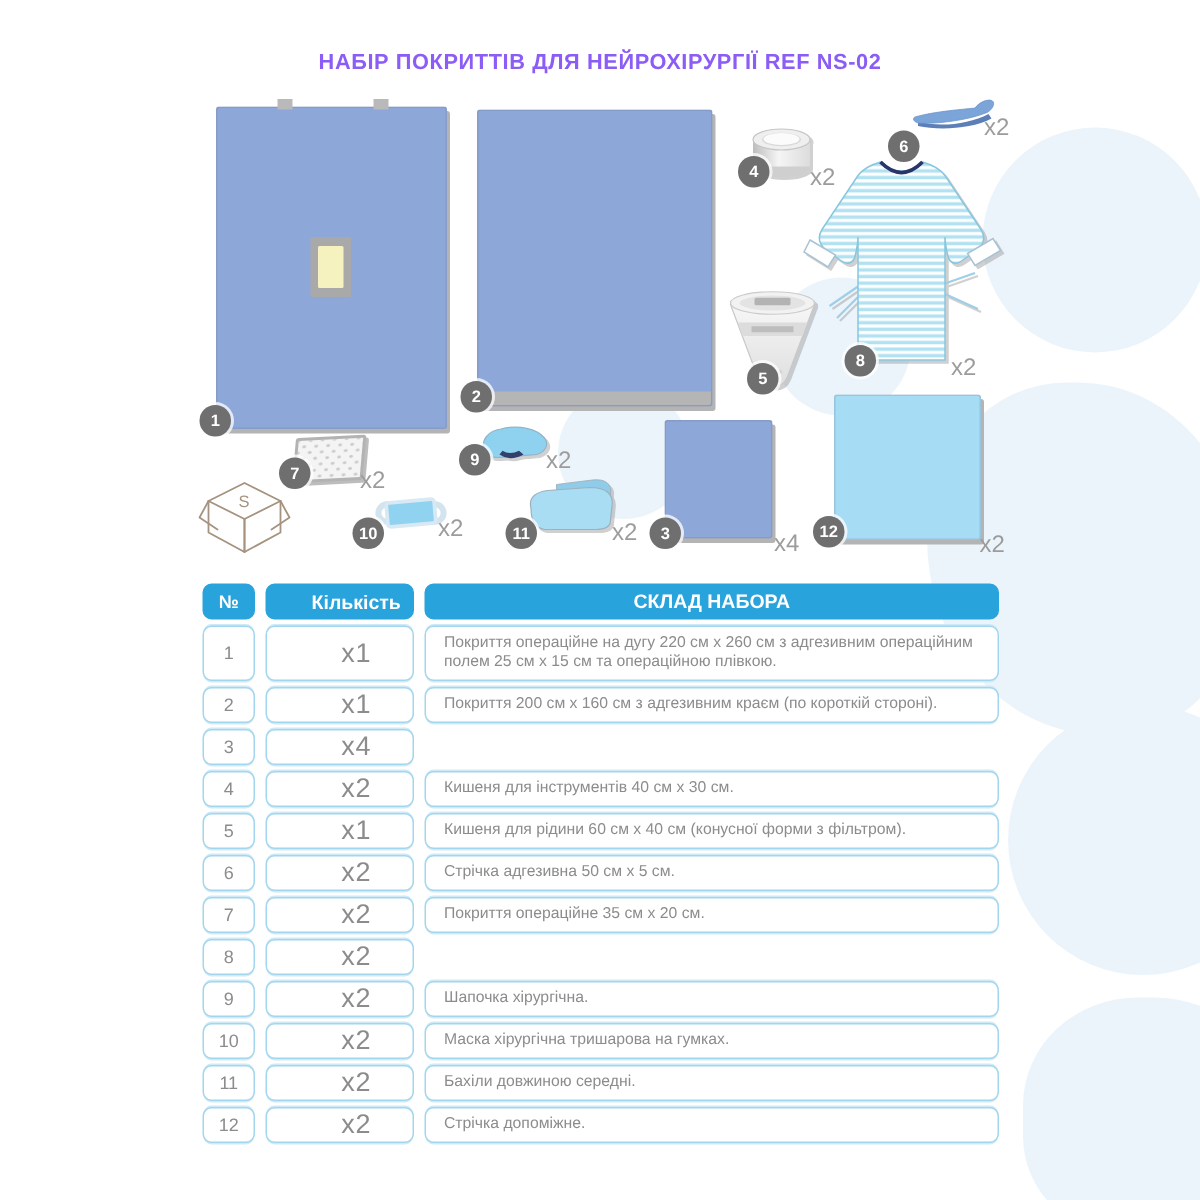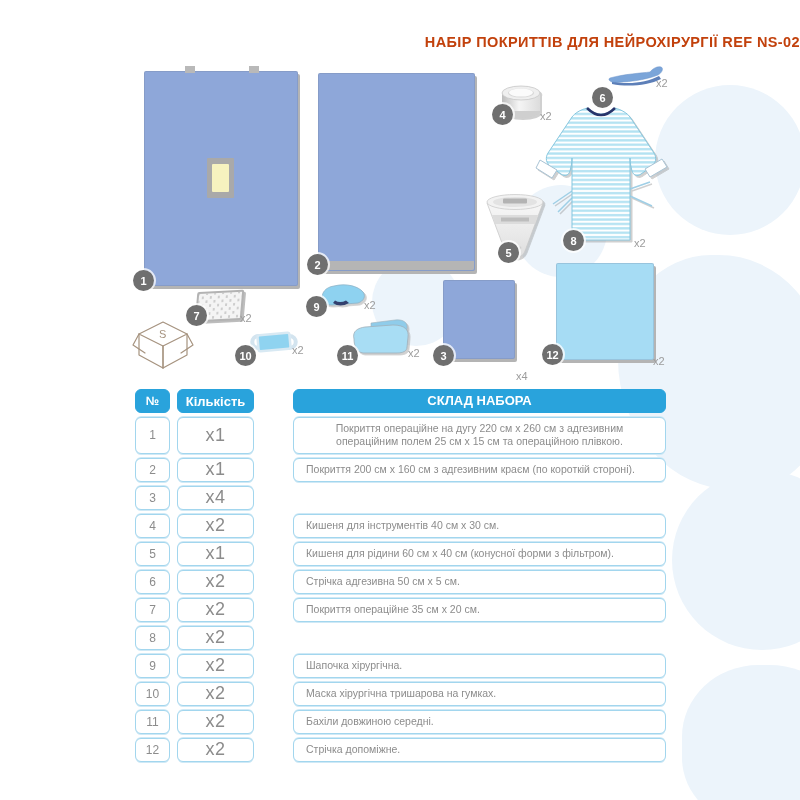--- a/index.html
+++ b/index.html
@@ -5,59 +5,59 @@
   html,body{margin:0;padding:0;background:#fff;}
   body{width:800px;height:800px;overflow:hidden;font-family:"Liberation Sans",sans-serif;}
   .page{position:relative;width:800px;height:800px;background:#ffffff;}
 
   
   .blob{position:absolute;background:#ecf4fb;z-index:0;}
 
   .layer{position:absolute;inset:0;z-index:1;}
 
   
-  .title{position:absolute;left:0;top:34px;width:100%;text-align:right;
-         color:#c2410c;font-size:14.5px;font-weight:600;letter-spacing:.4px;}
+  .title{position:absolute;left:0;top:34px;width:100%;text-align:center;
+         color:#8b5cf6;font-size:14.5px;font-weight:600;letter-spacing:.4px;}
   .title .ref{font-weight:800;}
 
   
   .drape{position:absolute;background:#8ea7d9;border:1px solid rgba(110,125,150,.25);
          border-radius:2px;box-shadow:2px 3px 0 #b4b4b4;}
   .drape.light{background:#a6dcf4;}
   .tab{position:absolute;width:10px;height:7px;background:#b9b9b9;top:-6px;}
   .adh-strip{position:absolute;left:0;right:0;bottom:0;height:9px;background:#b5b5b5;border-radius:0 0 2px 2px;}
   .window-outer{position:absolute;background:#a9a9a9;display:flex;align-items:center;justify-content:center;border-radius:1px;}
   .window-inner{width:17px;height:28px;background:#f6f2bf;border-radius:1px;}
 
   
   .badge{position:absolute;width:21px;height:21px;border-radius:50%;background:#6f6f6f;
          color:#fff;font-size:11px;font-weight:bold;display:flex;align-items:center;justify-content:center;
          box-shadow:0 0 0 2px rgba(255,255,255,.75);z-index:3;}
-  .qty-label{position:absolute;color:#9c9c9c;font-size:11px;z-index:3;}
+  .qty-label{position:absolute;color:#9c9c9c;font-size:16px;z-index:3;}
 
   .shadowed{filter:drop-shadow(2px 2.5px 0 rgba(150,150,150,.45));}
 
   
   .pad{position:absolute;left:196px;top:291px;width:43px;height:26px;background-color:#f4f4f4;
        background-image:radial-gradient(#cdcdcd 1px,transparent 1.3px),radial-gradient(#cdcdcd 1px,transparent 1.3px);
        background-size:8px 8px;background-position:0 0,4px 4px;
        border:2px solid #b3b3b3;border-radius:2px;transform:rotate(-3deg) skewX(-8deg);
        box-shadow:2px 2px 0 #bdbdbd;}
 
   svg{position:absolute;overflow:visible;}
 
   
   .table{position:absolute;left:135px;top:389px;width:531px;display:flex;flex-direction:column;gap:4px;}
   .trow{display:flex;gap:7px;align-items:stretch;}
   .cell{background:#fff;border:1px solid #a2d6ee;border-radius:6px;display:flex;align-items:center;
         justify-content:center;color:#8c8c8c;box-shadow:0 -1.5px 0 -0.5px #cfe9f6,0 1.5px 0 -0.5px #cfe9f6;}
   .c-num{width:33px;flex:0 0 33px;font-size:12px;}
-  .c-qty{width:75px;flex:0 0 75px;font-size:18px;font-weight:300;letter-spacing:.5px;}
+  .c-qty{width:75px;flex:0 0 75px;font-size:18px;font-weight:300;letter-spacing:.5px;padding-left:22px;}
   .c-desc{flex:1 1 auto;justify-content:flex-start;font-size:10.5px;line-height:1.25;
-          padding:4px 12px;text-align:center;min-height:24px;box-sizing:border-box;margin-left:32px;}
+          padding:4px 12px;text-align:left;min-height:24px;box-sizing:border-box;}
   .hrow .cell{background:#29a3dc;border-color:#29a3dc;color:#fff;font-weight:bold;box-shadow:none;}
   .hrow .c-num{font-size:12px;}
   .hrow .c-qty{font-size:13px;font-weight:bold;letter-spacing:0;}
   .hrow .c-desc{justify-content:center;font-size:13px;min-height:19px;padding:3px 12px;}
   .trow:not(.hrow){min-height:24px;}
 </style>
 </head>
 <body>
 
 <div class="page">
@@ -91,21 +91,21 @@
       <div class="adh-strip"></div>
     </div>
     <div class="badge" style="left:307px;top:254px;">
         <span>2</span>
       </div>
 
     <div class="drape" style="left:443px;top:280px;width:70px;height:77px;"></div>
     <div class="badge" style="left:433px;top:345px;">
         <span>3</span>
       </div>
-    <span class="qty-label" style="left:516px;top:354px;margin-top:16px;">x4</span>
+    <span class="qty-label" style="left:516px;top:354px;">x4</span>
 
     <svg class="shadowed" style="left:498px;top:84px;" width="46" height="36" viewBox="0 0 46 36">
       <defs>
         <linearGradient id="cylgrad" x1="0" y1="0" x2="1" y2="0">
           <stop offset="0" stop-color="#bdbdbd"></stop>
             <stop offset="0.45" stop-color="#f5f5f5"></stop>
             <stop offset="1" stop-color="#dcdcdc"></stop>
         </linearGradient>
       </defs>
       <ellipse cx="23" cy="27" rx="19" ry="7" fill="#cfcfcf"></ellipse>

